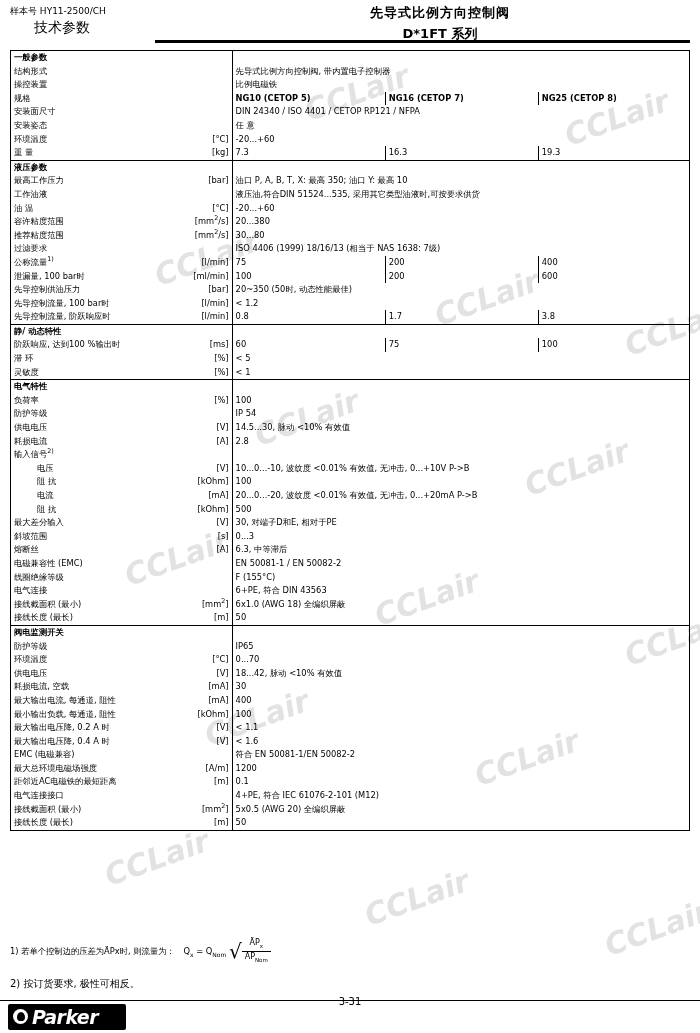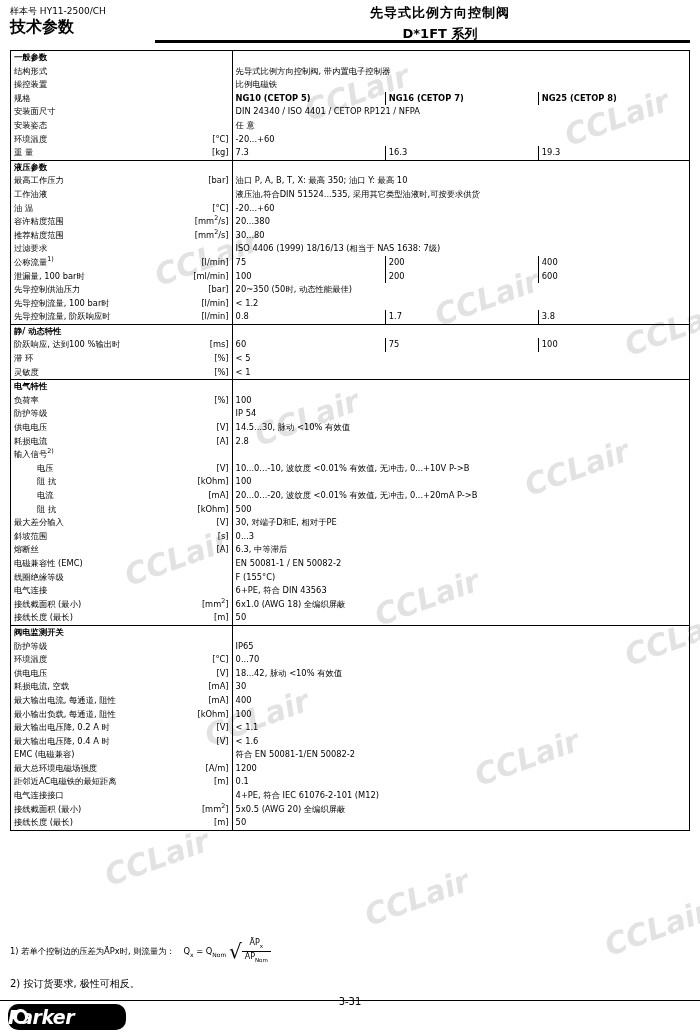--- a/index.html
+++ b/index.html
@@ -10,21 +10,21 @@
     color:#000;
     position:relative;
     overflow:hidden;
   }
   .page{position:relative;width:700px;height:1033px;}
 
   
   .hdr{position:absolute;left:10px;top:4px;width:680px;}
   .hdr-left{position:absolute;left:0;top:0;font-size:9px;line-height:14px;}
   .hdr-left .l1{font-size:9px;}
-  .hdr-left .l2{font-size:16px;font-weight:bold;margin-top:2px;}
+  .hdr-left .l2{font-size:14px;font-weight:normal;margin-top:2px;margin-left:24px;}
   .hdr-right{position:absolute;left:180px;top:0;width:500px;text-align:center;}
   .hdr-right .t1{font-size:13px;font-weight:bold;letter-spacing:1px;}
   .hdr-right .t2{font-size:13px;font-weight:bold;margin-top:3px;}
   .hdr-rule{position:absolute;left:155px;top:40px;width:535px;height:3px;background:#000;}
 
   
   table.spec{
     position:absolute;left:10px;top:50px;
     width:680px;border-collapse:collapse;
     font-size:8.3px;
@@ -56,23 +56,23 @@
   .frac{display:inline-block;vertical-align:middle;text-align:center;font-size:8px;line-height:9px;}
   .frac .num{border-bottom:1px solid #000;padding:0 3px;}
   .frac .den{padding:0 3px;}
   .radical{display:inline-block;vertical-align:middle;font-size:20px;line-height:10px;}
   .note2{position:absolute;left:0;top:38px;font-size:10px;}
 
   
   .pagenum{position:absolute;left:0;top:996px;width:700px;text-align:center;font-size:10px;}
   .logo{
     position:absolute;left:8px;top:1004px;width:118px;height:26px;
-    background:#000;border-radius:10px;
+    background:#000;border-radius:2px;
     color:#fff;font-size:19px;font-weight:bold;font-style:italic;
-    line-height:26px;box-sizing:border-box;
+    line-height:26px;padding-left:24px;box-sizing:border-box;
     letter-spacing:-0.5px;
   }
   .logo:before{
     content:"";position:absolute;left:5px;top:5px;width:15px;height:15px;
     border-radius:50%;background:#fff;
   }
   .logo:after{
     content:"";position:absolute;left:9px;top:8px;width:8px;height:9px;
     background:#000;border-radius:50% 50% 50% 50%/60% 60% 40% 40%;
   }

